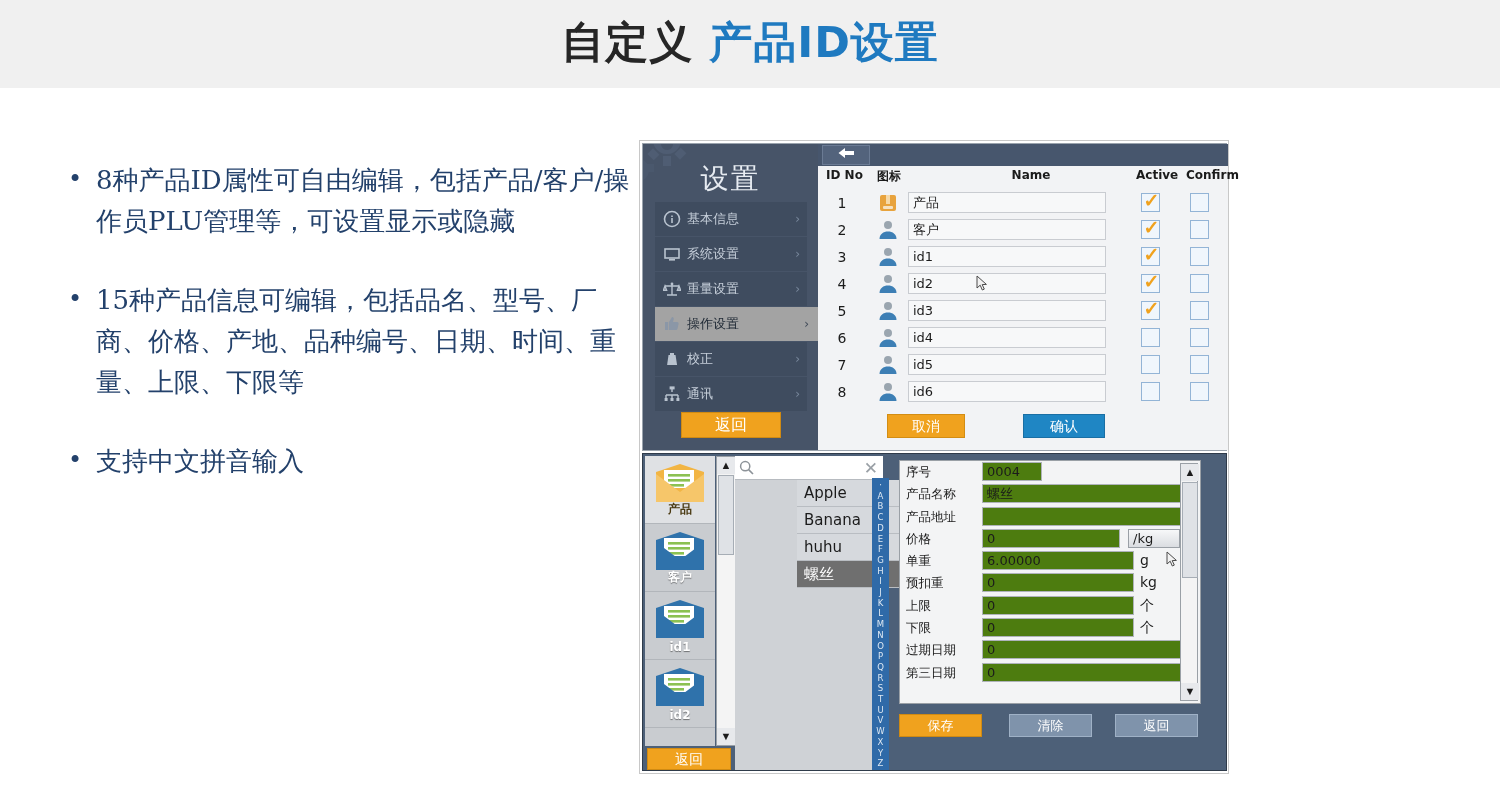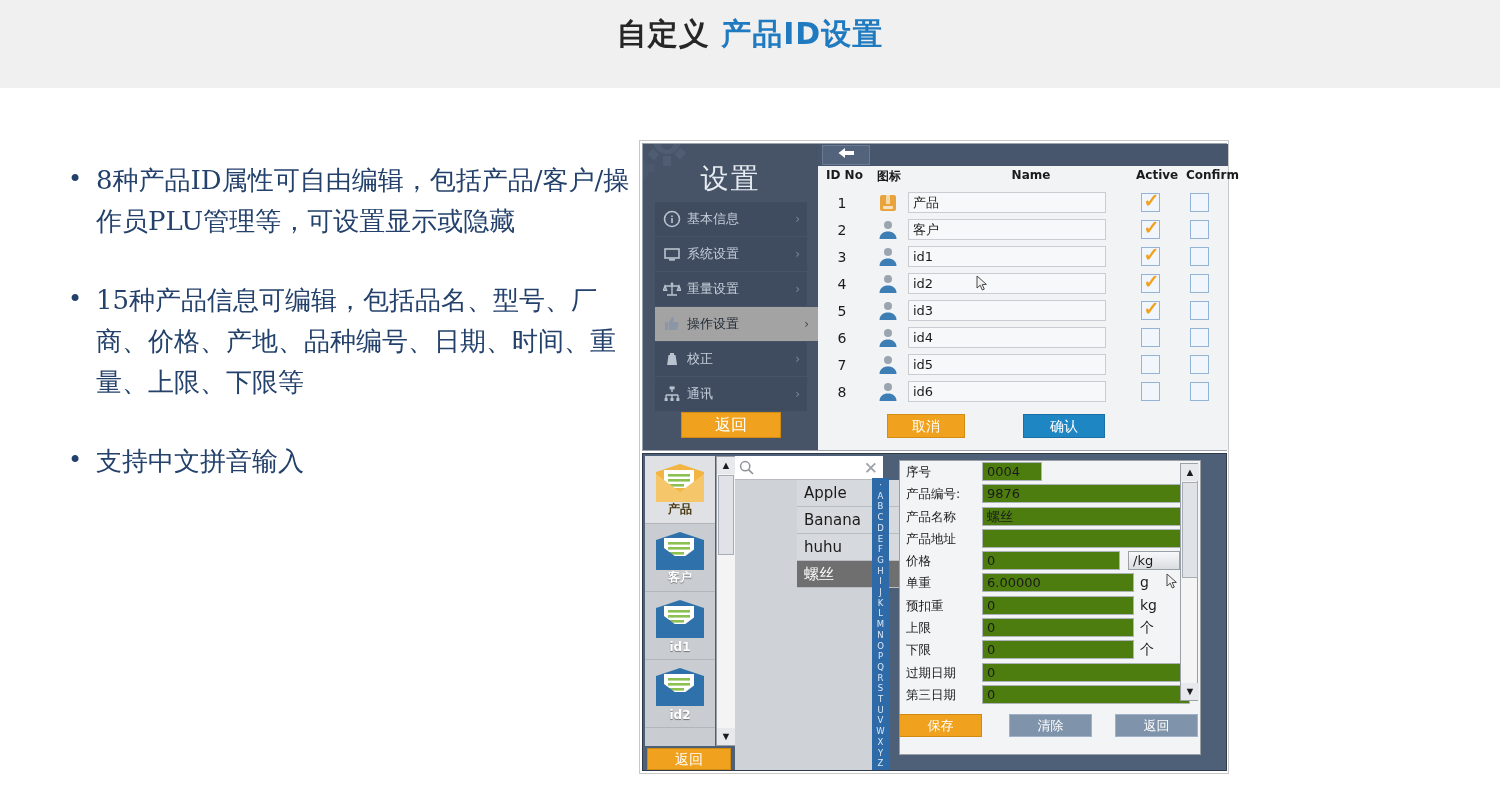--- a/index.html
+++ b/index.html
@@ -12,21 +12,21 @@
   }
 
   
   .slide-header{
     position:absolute; left:0; top:0; width:1500px; height:88px;
     background:#f0f0f0;
   }
   .slide-title{
     position:absolute; left:0; top:14px; width:1500px;
     text-align:center;
-    font-size:30px; font-weight:bold; letter-spacing:1px;
+    font-size:43px; font-weight:bold; letter-spacing:1px;
     font-family:"DejaVu Sans","Liberation Sans",sans-serif;
   }
   .t-dark{ color:#262626; }
   .t-blue{ color:#1f7ac0; }
 
   
   .bullets{
     position:absolute; left:62px; top:160px; width:575px;
     color:#23416b;
     font-family:"DejaVu Serif","Liberation Serif",serif;
@@ -237,21 +237,21 @@
     position:absolute; left:229px; top:24px; width:17px; height:292px;
     background:#2f6aa8;
     display:flex; flex-direction:column; align-items:center;
     padding-top:2px;
   }
   .alpha-rail span{
     font-size:8.5px; line-height:10.7px; color:#dde8f3;
     font-family:"DejaVu Sans","Liberation Sans",sans-serif;
   }
   .form-box{
-    position:absolute; left:256px; top:6px; width:302px; height:295px;
+    position:absolute; left:256px; top:6px; width:302px; height:244px;
     background:#f3f4f5; border:1px solid #9aa0a6;
   }
   .form-row{ position:relative; height:22.3px; }
   .form-lab{
     position:absolute; left:6px; top:2px; width:74px;
     font-size:12.5px; color:#1b1b1b; line-height:18px;
     font-family:"DejaVu Sans","Liberation Sans",sans-serif;
   }
   .form-inp{
     position:absolute; top:1px; height:19px;
@@ -648,24 +648,20 @@
       <span>Z</span>
     </div>
 
     <div class="form-box">
 
       <div class="form-row">
         <div class="form-lab">序号</div>
         <div class="form-inp" style="left:82px; width:60px;">0004</div>
       </div>
 
-      <div class="form-row">
-        <div class="form-lab">产品编号:</div>
-        <div class="form-inp" style="left:82px; width:208px;">9876</div>
-      </div>
 
       <div class="form-row">
         <div class="form-lab">产品名称</div>
         <div class="form-inp" style="left:82px; width:208px;">螺丝</div>
       </div>
 
       <div class="form-row">
         <div class="form-lab">产品地址</div>
         <div class="form-inp" style="left:82px; width:208px;"></div>
       </div>

